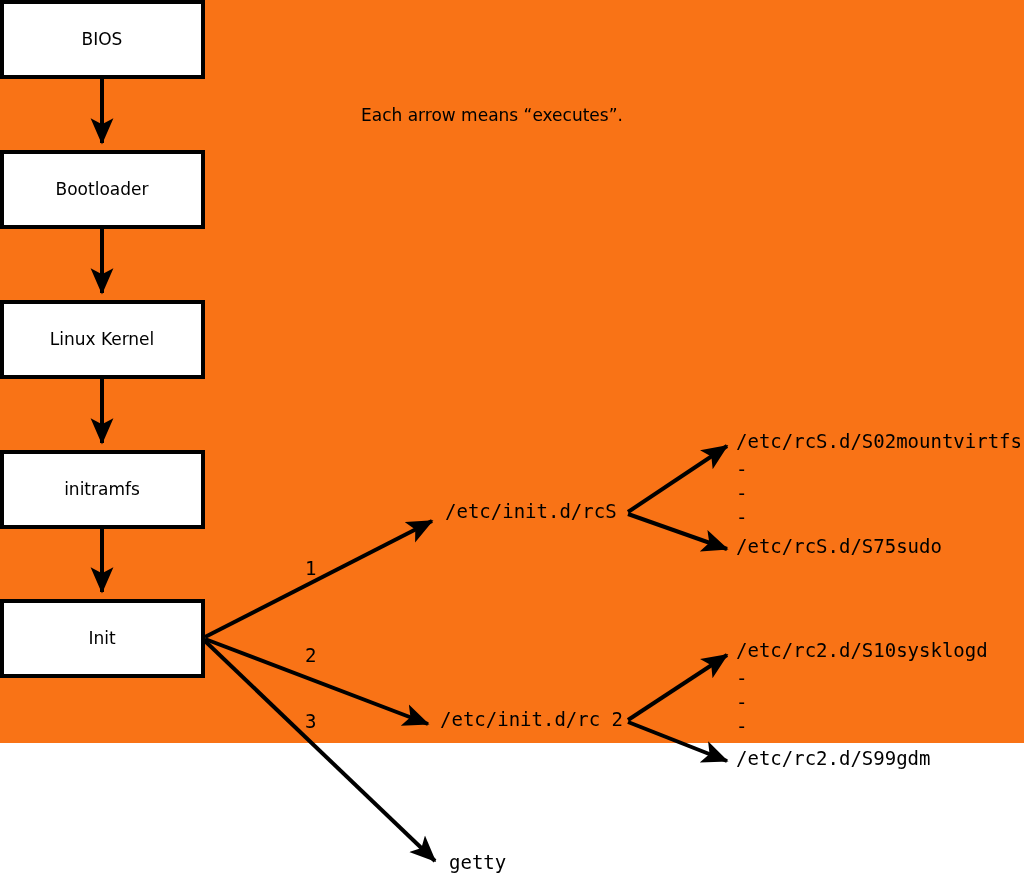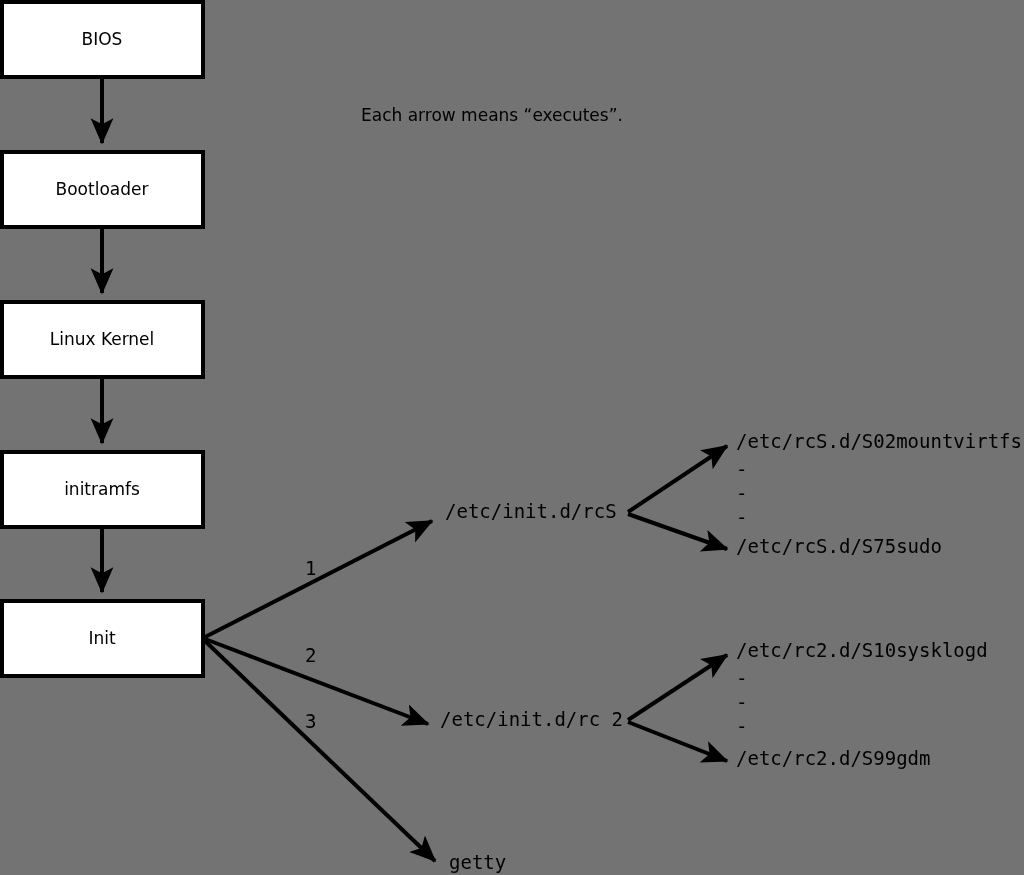--- a/index.html
+++ b/index.html
@@ -10,22 +10,22 @@
   }
   body {
     width: 1024px;
     height: 875px;
     overflow: hidden;
     font-family: "Liberation Sans", sans-serif;
   }
   #diagram-root {
     position: relative;
     width: 1024px;
-    height: 875px;
-    background: #737373;
+    height: 743px;
+    background: #f97316;
   }
   svg#diagram-svg {
     position: absolute;
     top: 0;
     left: 0;
     width: 1024px;
     height: 875px;
     display: block;
   }
   .node-box-label {

